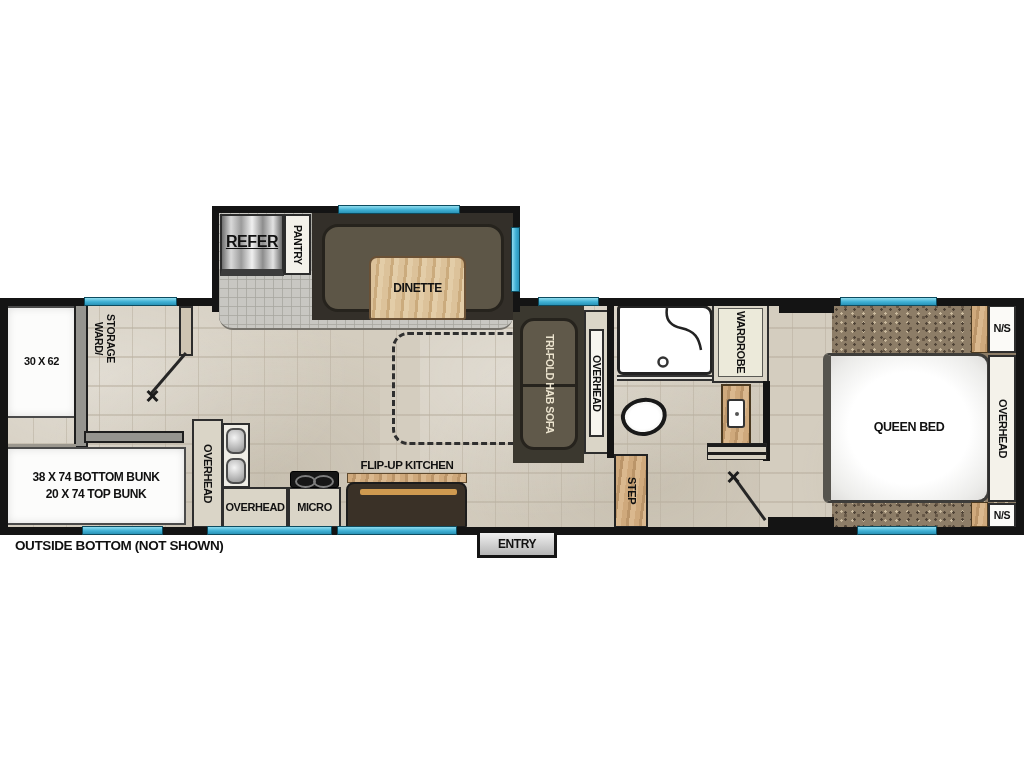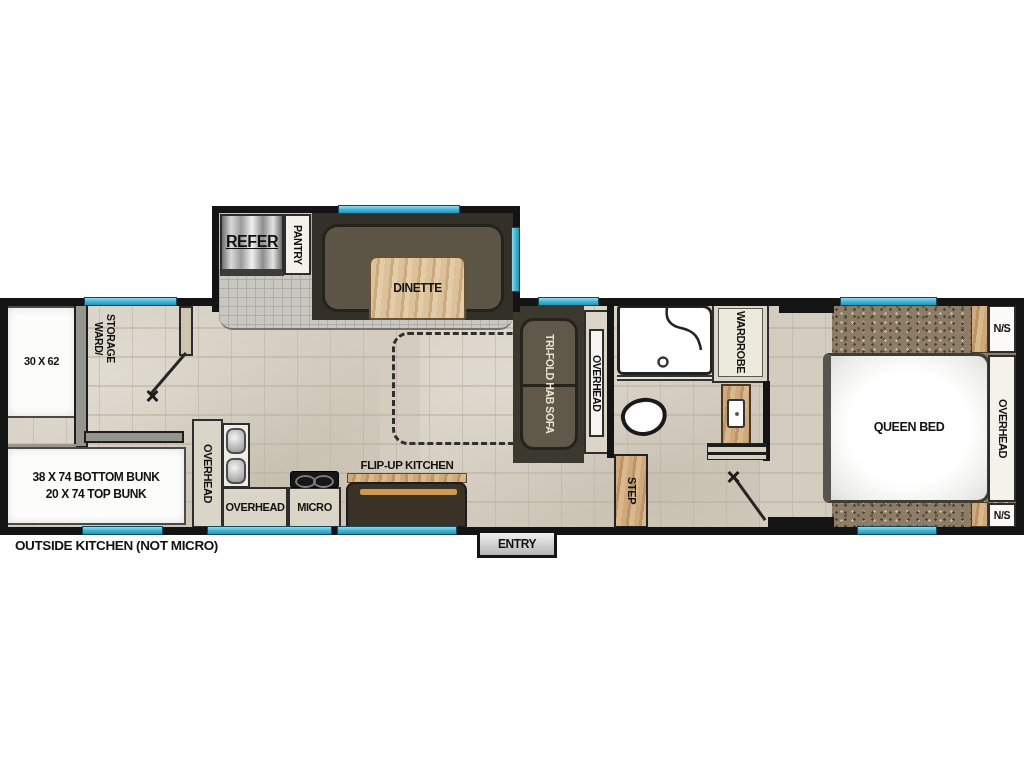--- a/index.html
+++ b/index.html
@@ -174,15 +174,15 @@
   <div class="abs win" style="left:840px;top:297px;width:97px;height:9px;z-index:22;"></div>
   <div class="abs win" style="left:82px;top:526px;width:81px;height:9px;z-index:22;"></div>
   <div class="abs win" style="left:207px;top:526px;width:125px;height:9px;z-index:22;"></div>
   <div class="abs win" style="left:337px;top:526px;width:120px;height:9px;z-index:22;"></div>
   <div class="abs win" style="left:857px;top:526px;width:80px;height:9px;z-index:22;"></div>
 
   <div class="abs" style="left:477px;top:530px;width:80px;height:28px;border:3px solid #141414;background:linear-gradient(180deg,#f0f0f0,#b5b5b5);z-index:24;">
     <div class="lbl abs" style="left:0;top:0;right:0;bottom:0;font-size:12px;">ENTRY</div>
   </div>
 
-  <div class="lbl abs" style="left:15px;top:537px;width:220px;height:18px;font-size:13.5px;justify-content:flex-start;text-align:left;z-index:25;">OUTSIDE KITCHEN (NOT MICRO)</div>
+  <div class="lbl abs" style="left:15px;top:537px;width:220px;height:18px;font-size:13.5px;justify-content:flex-start;text-align:left;z-index:25;">OUTSIDE BOTTOM (NOT SHOWN)</div>
 
 </div>
 
 </body></html>

